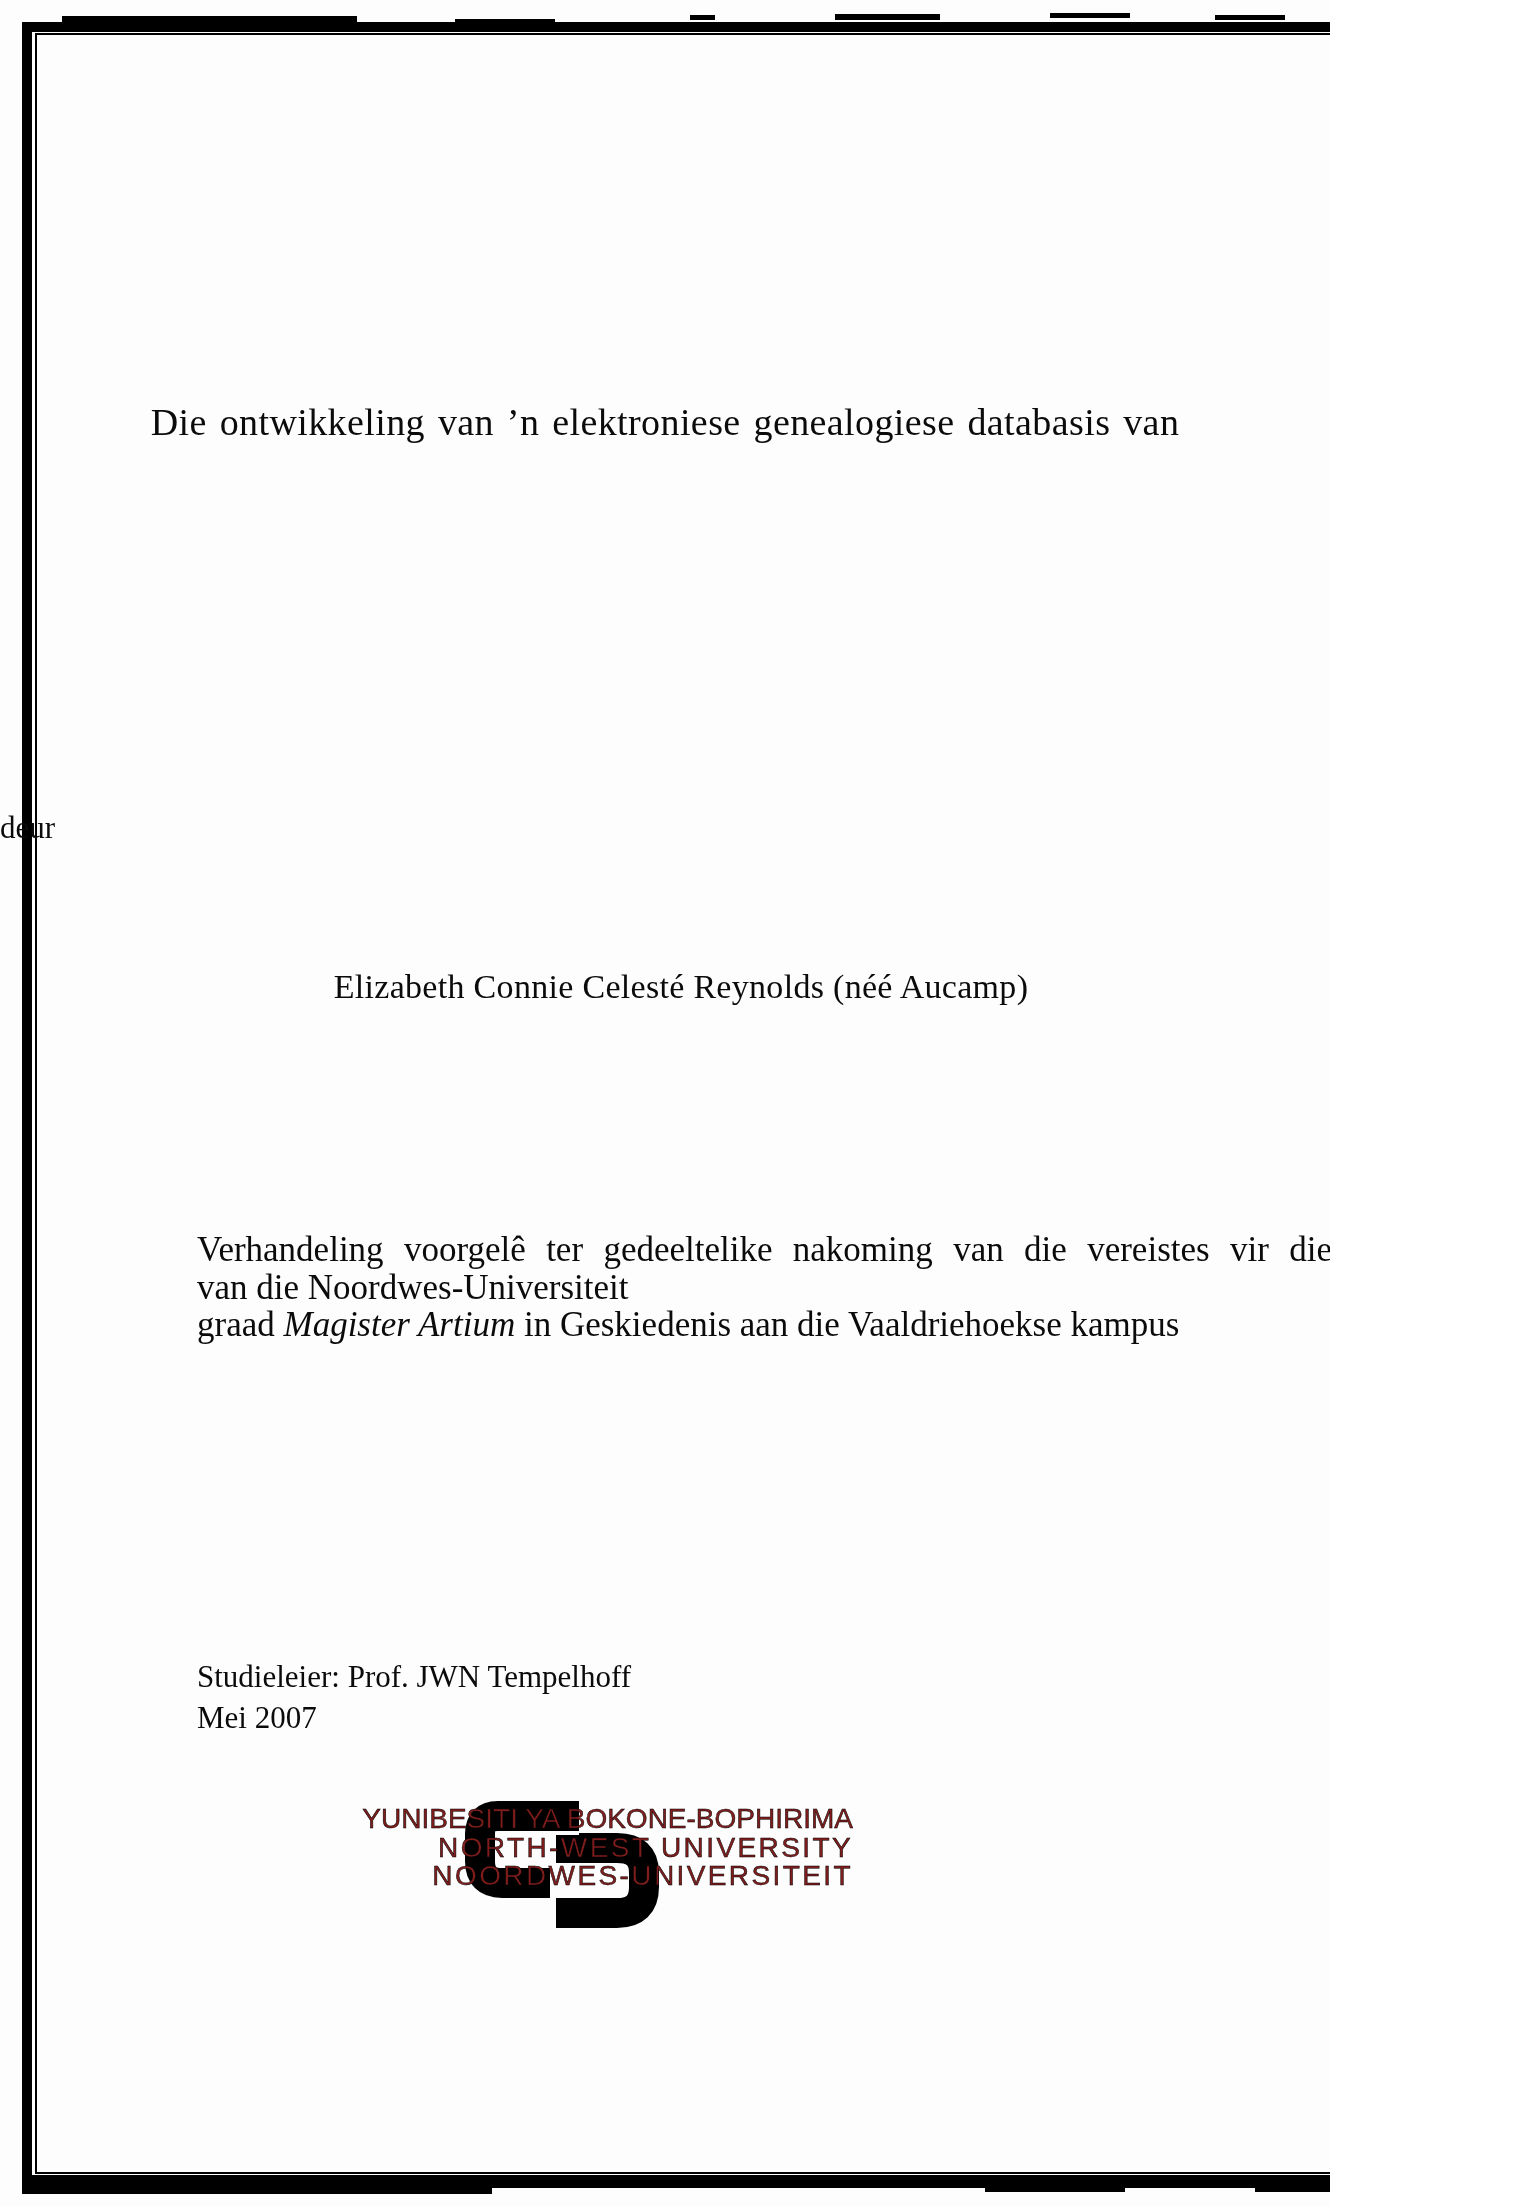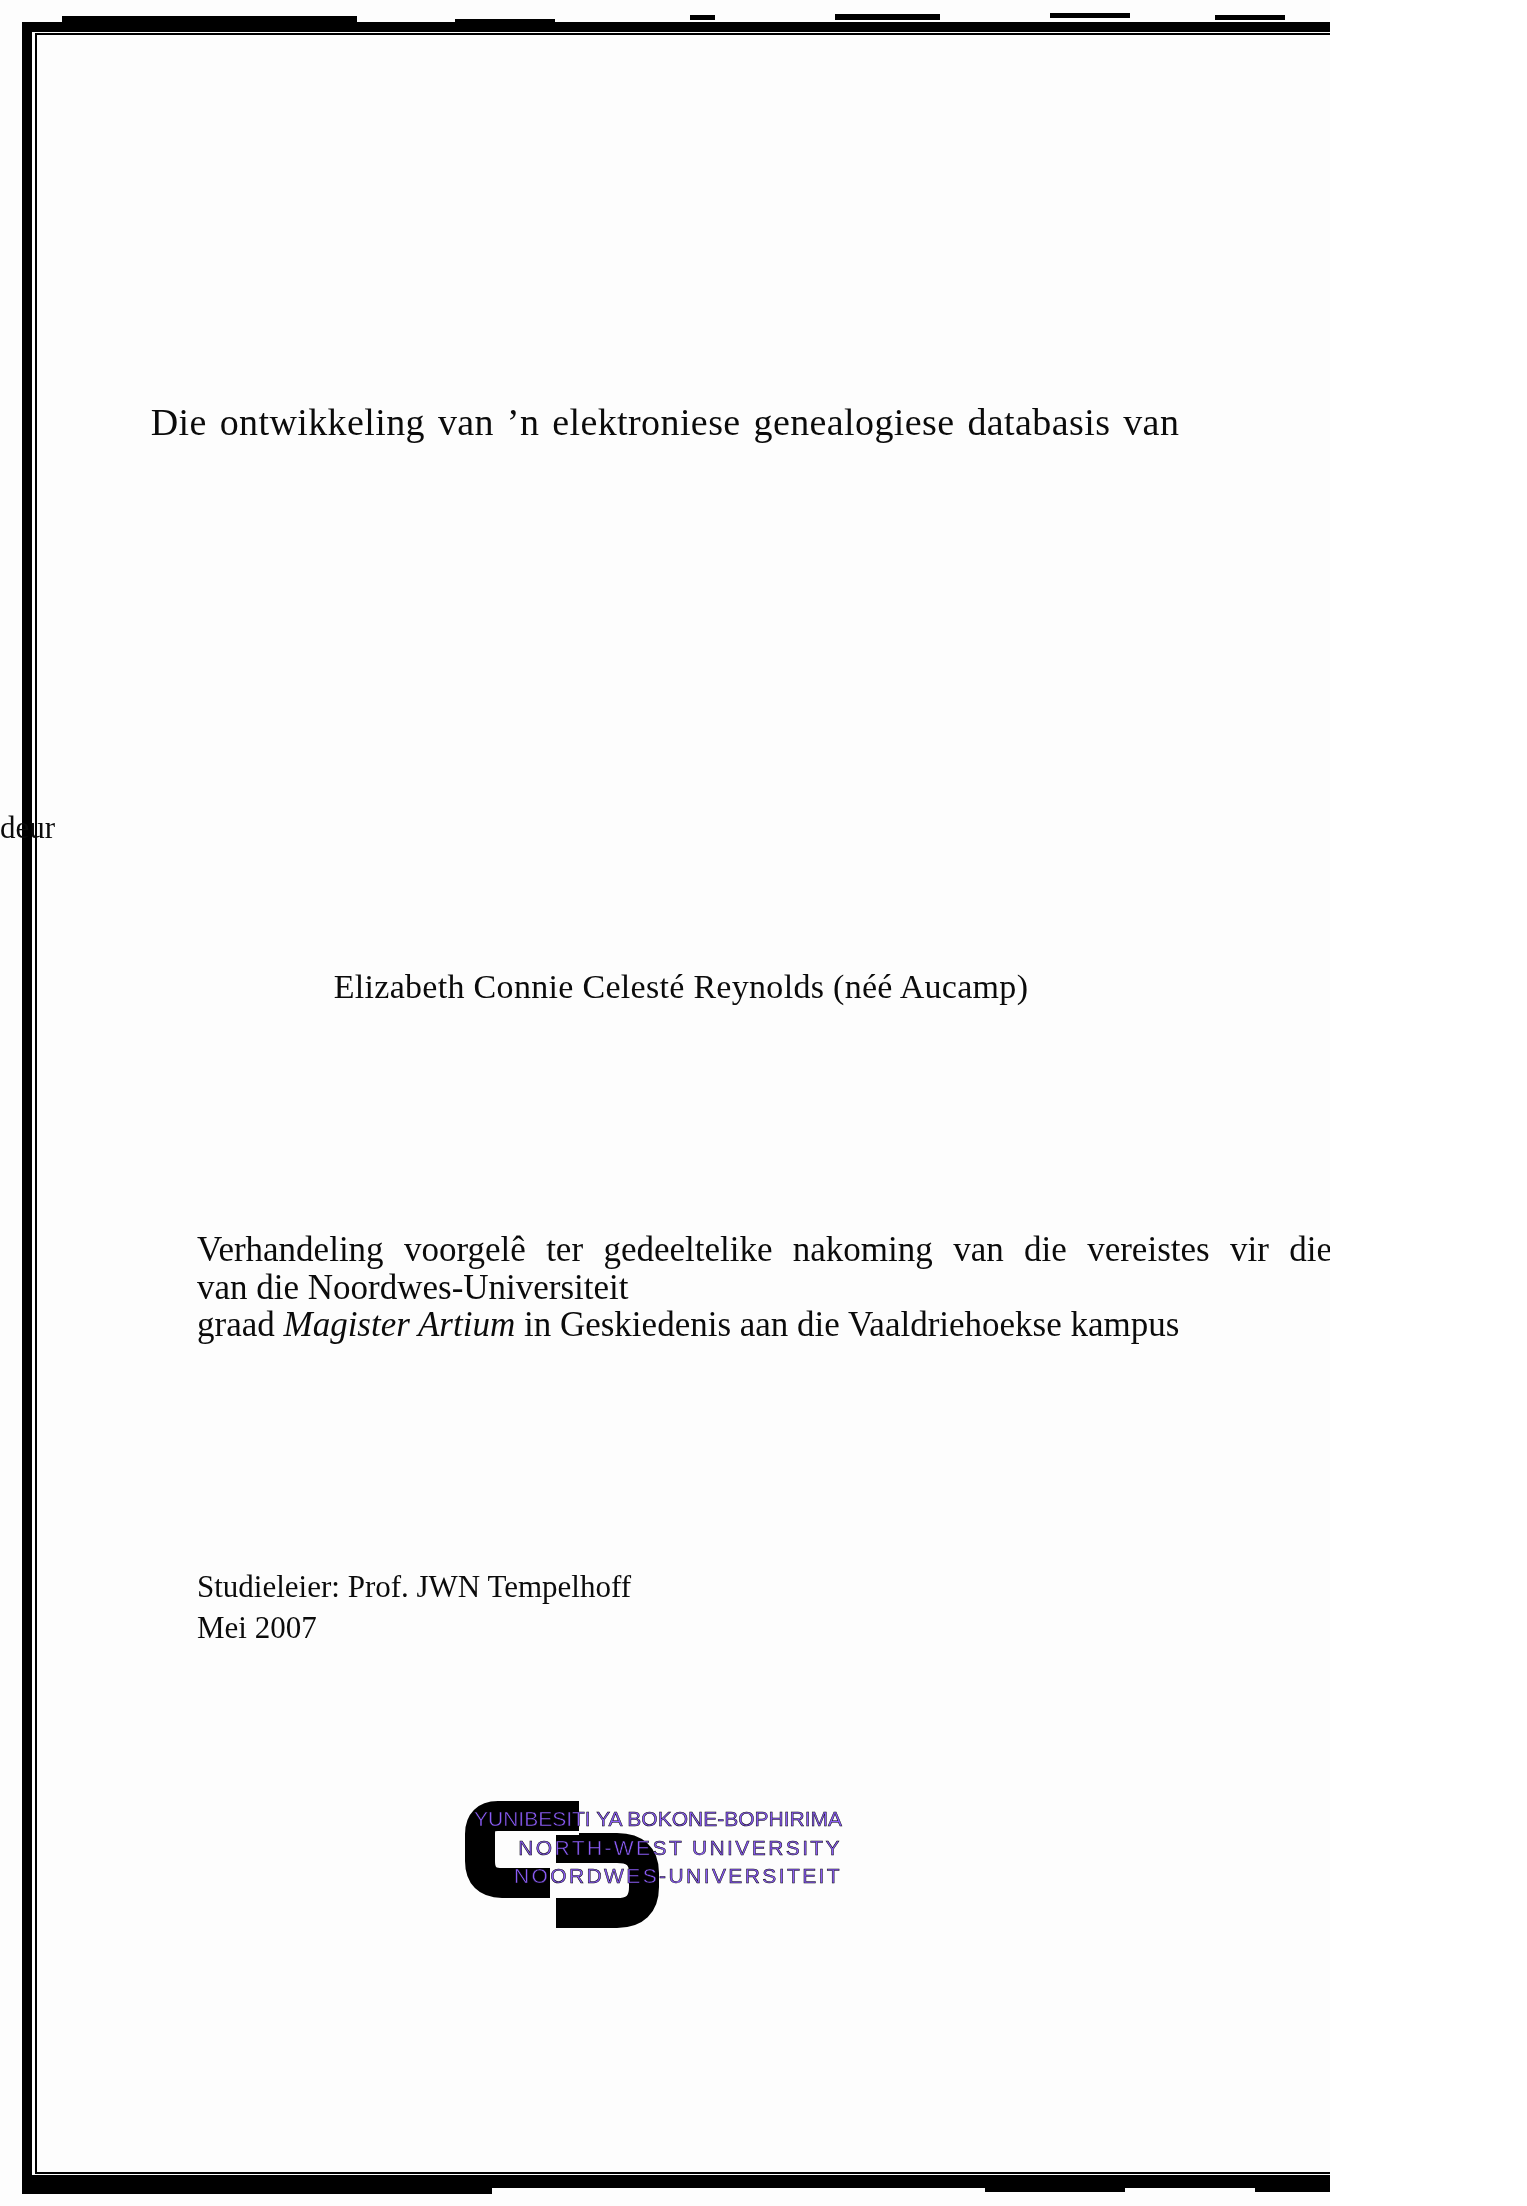--- a/index.html
+++ b/index.html
@@ -77,39 +77,39 @@
   .statement .justified {
     text-align: justify;
     text-align-last: justify;
   }
   .statement .em {
     font-style: italic;
   }
   .supervisor-block {
     position: absolute;
     left: 197px;
-    top: 1566px;
+    top: 1656px;
     font-size: 31px;
     line-height: 41px;
   }
   
   .logo-mark {
     position: absolute;
     left: 459px;
     top: 1795px;
   }
   .logo-text {
     position: absolute;
-    right: 488px;
+    right: 477px;
     top: 1805px;
     text-align: right;
     font-family: "Liberation Sans", "DejaVu Sans", sans-serif;
-    font-size: 21px;
+    font-size: 28px;
     line-height: 28.5px;
-    color: #8b5cf6;
+    color: #7f1d1d;
     -webkit-text-stroke: 0.5px #000;
     white-space: nowrap;
   }
   .logo-text .spread {
     letter-spacing: 2.4px;
   }
 </style>
 </head>
 <body>
 

